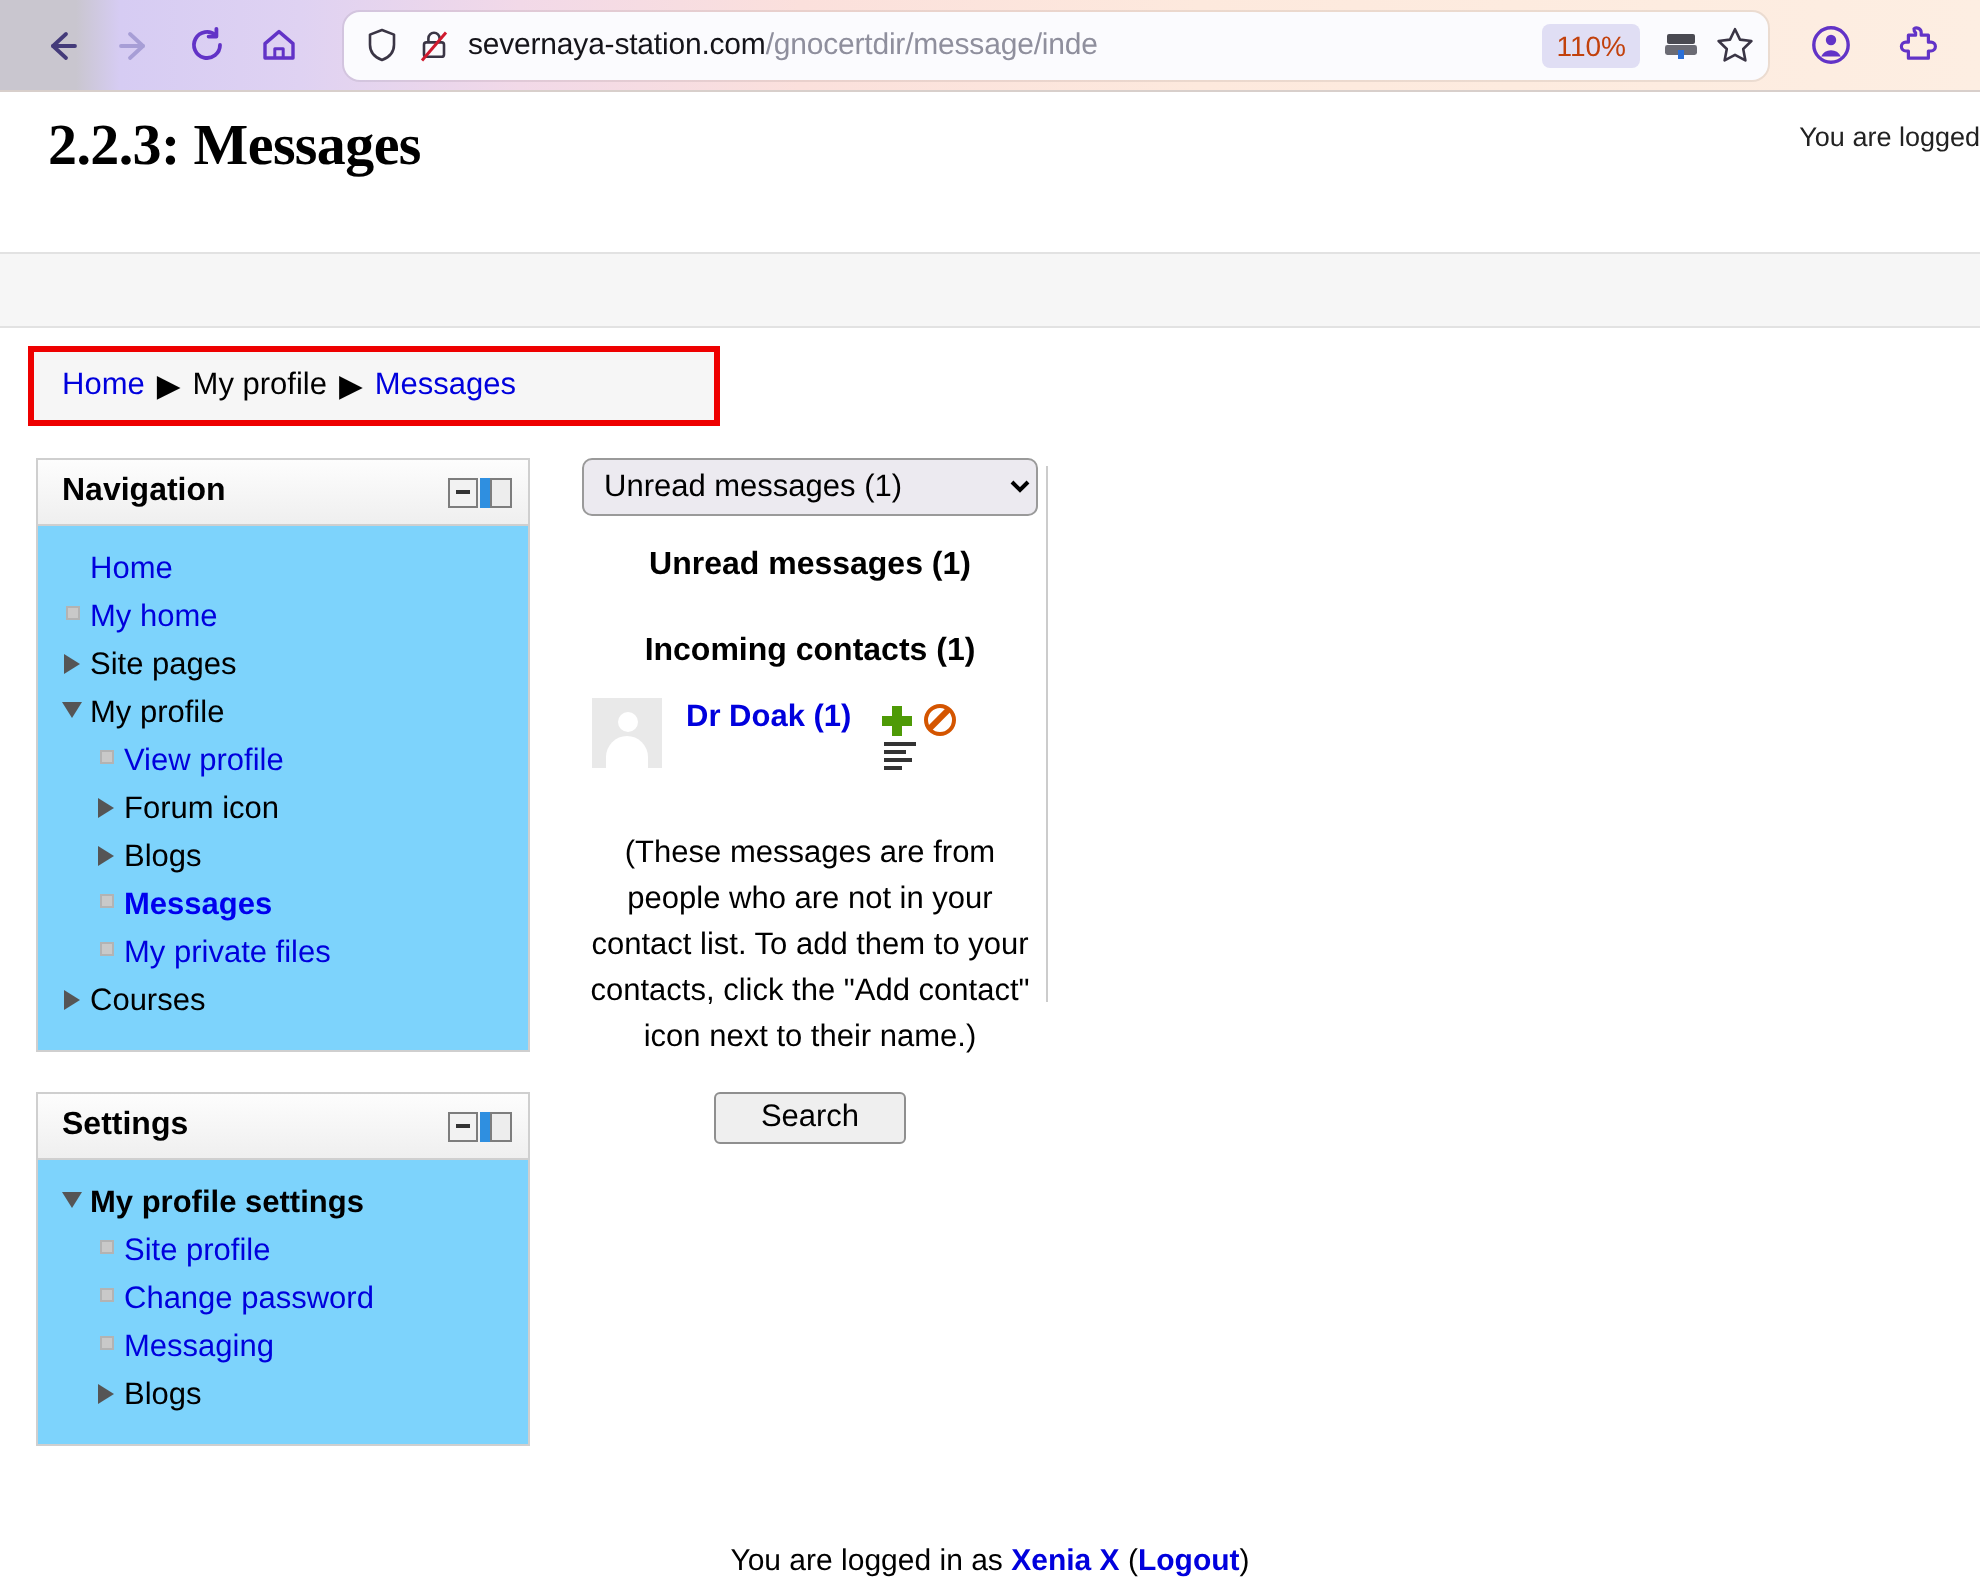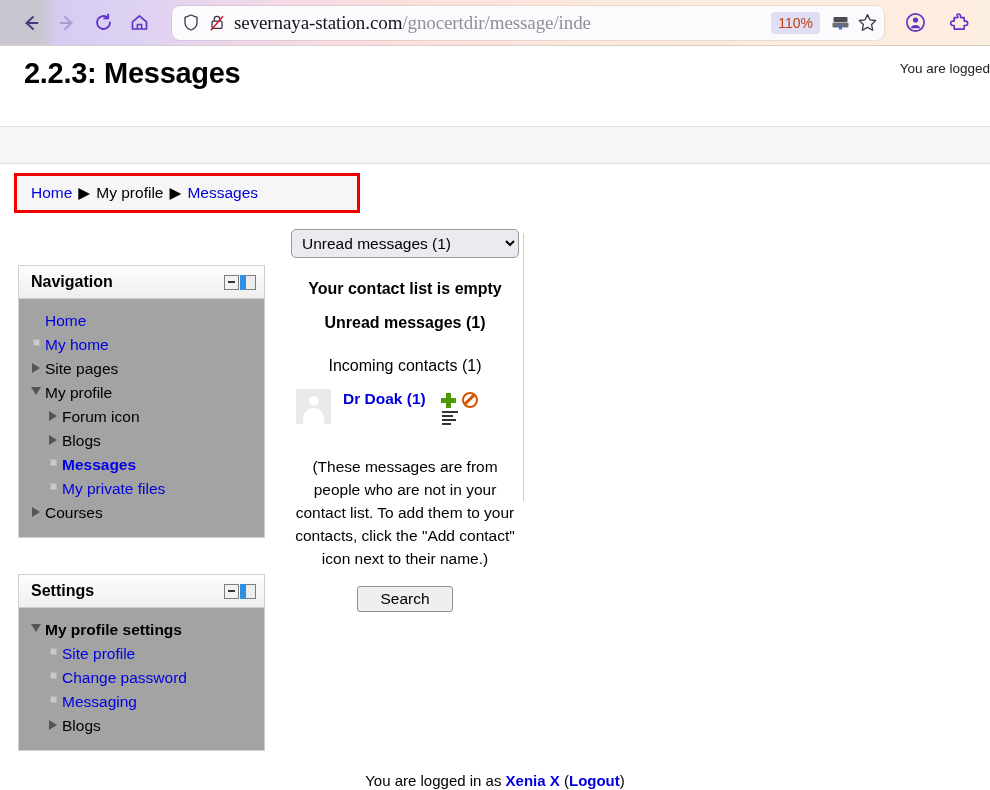--- a/index.html
+++ b/index.html
@@ -38,27 +38,26 @@
     border-radius: 8px;
     display: flex;
     align-items: center;
     padding: 0 6px 0 10px;
     box-shadow: 0 0 0 1px rgba(0,0,0,0.07);
     min-width: 0;
   }
   .url-icons { display:flex; align-items:center; gap: 8px; padding-right: 8px; }
   .url-text {
     flex: 1;
-    font-size: 19px;
+    font-size: 15px;
     color: #15141a;
     white-space: nowrap;
     overflow: hidden;
     letter-spacing: -0.1px;
     min-width: 0;
-    font-family: Liberation Serif, serif;
   }
   .url-text .path { color: #8f8f9d; }
   .zoom-badge {
     font-size: 14px;
     color: #c2410c;
     background: #e0def4;
     border-radius: 4px;
     padding: 3px 7px;
     margin: 0 4px;
     white-space: nowrap;
@@ -79,20 +78,21 @@
     position: relative;
     height: 72px;
   }
   .page-title {
     position: absolute;
     left: 24px; top: 10px;
     font-size: 29px;
     font-weight: bold;
     color: #000000;
     letter-spacing: -0.3px;
+    font-family: Liberation Serif, serif;
   }
   .logged-note {
     position: absolute;
     right: 0px; top: 14px;
     font-size: 13.5px;
     color: #222222;
     white-space: nowrap;
   }
 
   .breadcrumb-bar {
@@ -123,23 +123,22 @@
   .crumb-sep { margin: 0 6px; font-size: 12px; color:#000; }
 
   
   .sidebar {
     position: absolute;
     left: 18px; top: 182px;
     width: 247px;
   }
   .block {
     border: 1px solid #cfcfcf;
-    background: #a3a3a3;
+    background: #7dd3fc;
     margin-bottom: 20px;
-    margin-top: 36px;
   }
   .block-header {
     background: #f2f2f2;
     border-bottom: 1px solid #cfcfcf;
     height: 33px;
     display: flex;
     align-items: center;
     justify-content: space-between;
     padding: 0 8px 0 12px;
     background: linear-gradient(#fdfdfd, #efefef);
@@ -228,21 +227,21 @@
   }
   .hdr-empty {
     font-size: 16px; font-weight: bold; color:#000;
     margin-top: 22px;
   }
   .hdr-unread {
     font-size: 16px; font-weight: bold; color:#000;
     margin-top: 16px;
   }
   .hdr-incoming {
-    font-size: 16px; font-weight: normal; color:#000;
+    font-size: 16px; font-weight: bold; color:#000;
     margin-top: 25px;
   }
   .contact-row {
     display: flex;
     align-items: flex-start;
     margin-top: 14px;
     padding-left: 10px;
   }
   .avatar {
     width: 35px; height: 35px;
@@ -464,20 +463,28 @@
               <div class="tree-item indent-0">
                 <span class="marker">
                   <span class="tri-down"></span>
                 </span>
                 <span class="tree-label">My profile</span>
               </div>
             </li>
             <li>
               <div class="tree-item indent-1">
                 <span class="marker">
+                  <span class="sq"></span>
+                </span>
+                <span class="tree-label link">View profile</span>
+              </div>
+            </li>
+            <li>
+              <div class="tree-item indent-1">
+                <span class="marker">
                   <span class="tri-right"></span>
                 </span>
                 <span class="tree-label">Forum icon</span>
               </div>
             </li>
             <li>
               <div class="tree-item indent-1">
                 <span class="marker">
                   <span class="tri-right"></span>
                 </span>
@@ -571,21 +578,20 @@
       </div>
     </div>
 
   </div>
 
   <div class="divider"></div>
 
   <div class="main">
     <select class="msg-select" id="msg-select"><option>Unread messages (1)</option></select>
 
-    <div class="hdr-empty">Your contact list is empty</div>
     <div class="hdr-unread">Unread messages (1)</div>
     <div class="hdr-incoming">Incoming contacts (1)</div>
 
     <div class="contact-row">
       <div class="avatar">
         <div class="head"></div>
           <div class="body"></div>
       </div>
       <div class="contact-name">Dr Doak (1)</div>
       <div class="contact-actions">

